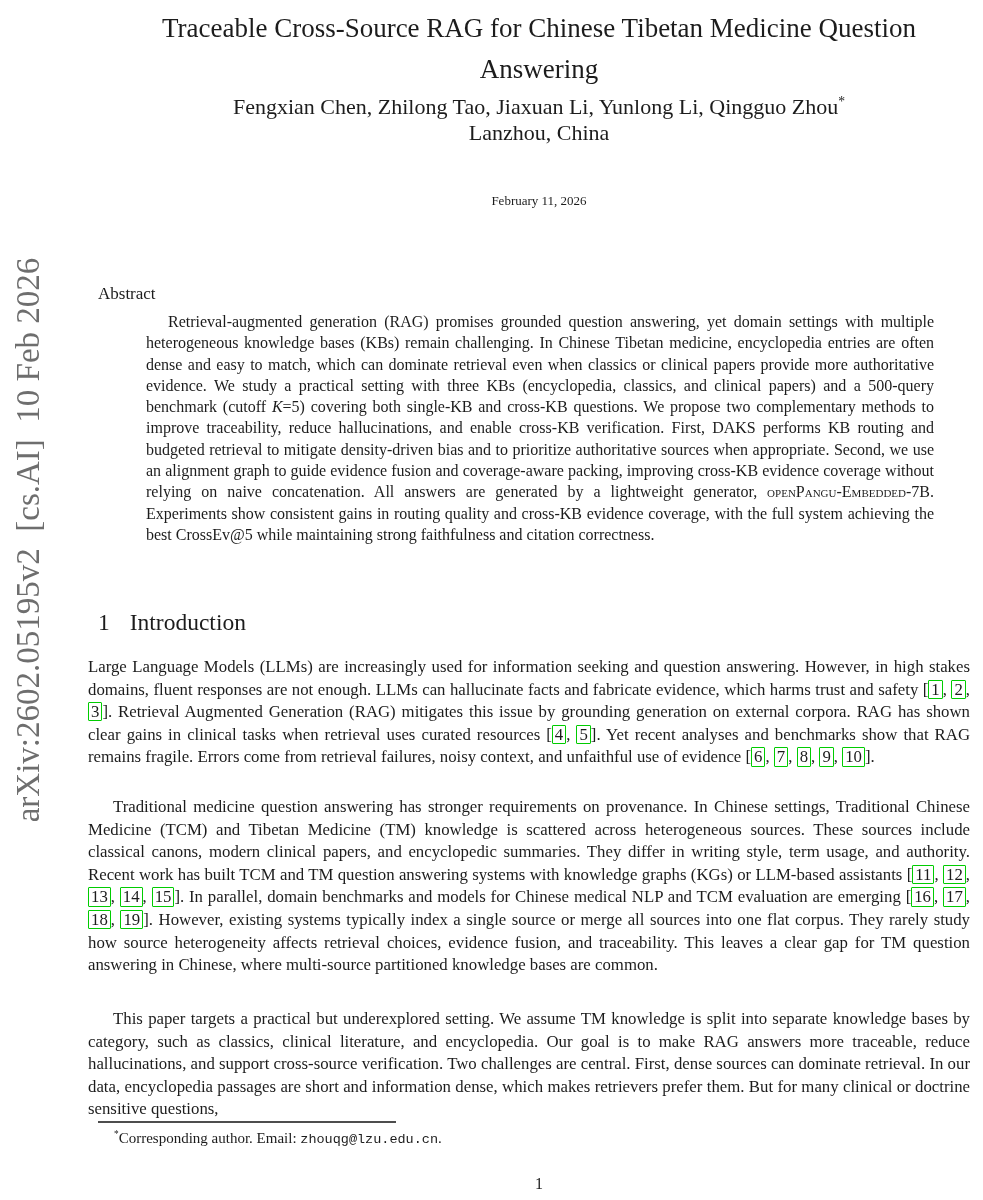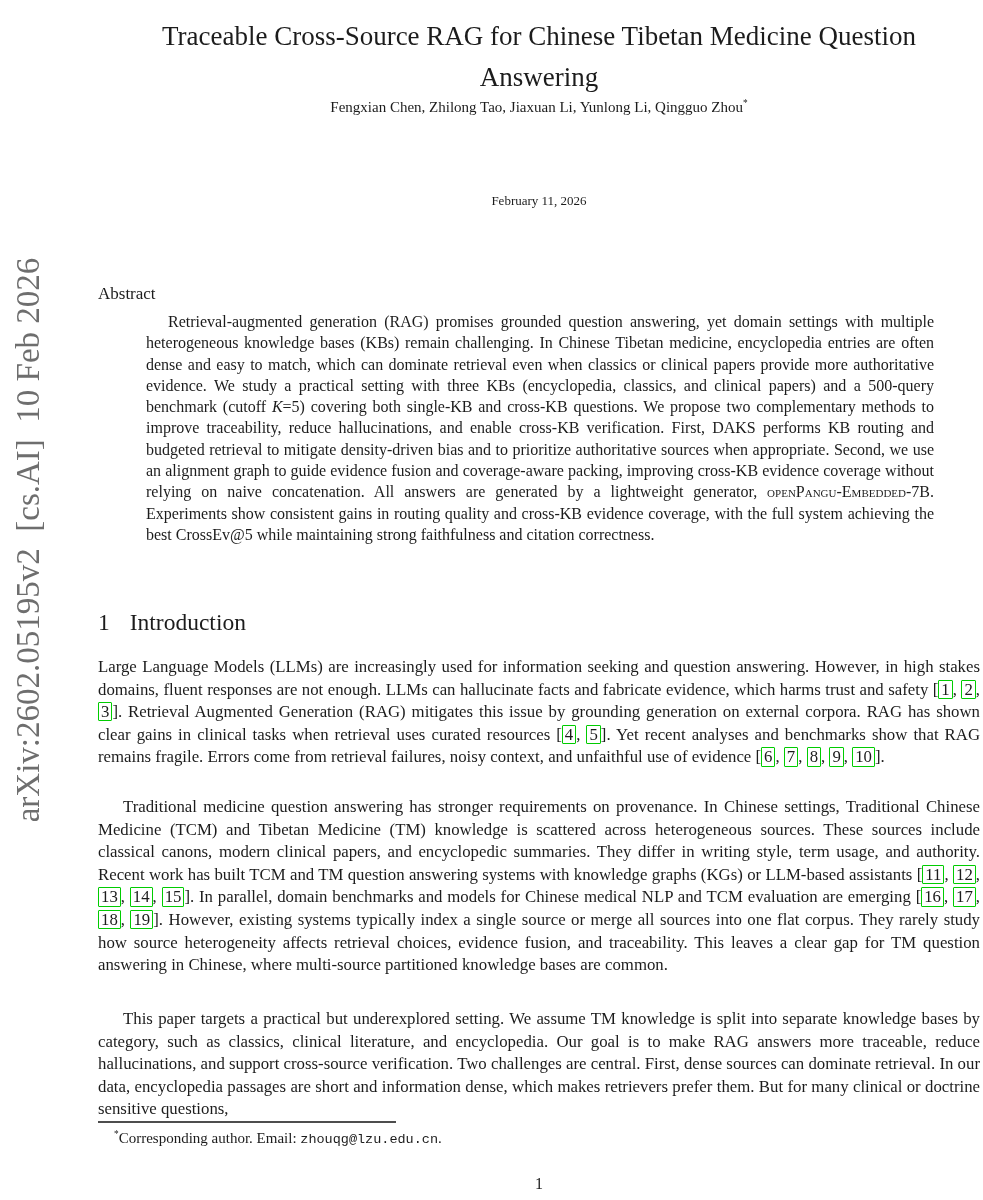--- a/index.html
+++ b/index.html
@@ -6,47 +6,47 @@
   .page{
     position:relative;width:983px;height:1200px;background:#ffffff;overflow:hidden;
     font-family:"Liberation Serif",serif;color:#1c1c1c;
   }
   .stamp{
     position:absolute;left:-352px;top:515px;width:760px;height:50px;
     transform:rotate(-90deg);transform-origin:center center;
     text-align:center;font-size:33px;line-height:50px;color:#6e6e6e;white-space:pre;
   }
   .title{
-    position:absolute;top:16px;left:98px;width:882px;text-align:center;
+    position:absolute;top:8px;left:98px;width:882px;text-align:center;
     font-size:27px;line-height:41px;
   }
   .title-inner{display:inline-block;max-width:812px;}
   .authors{
     position:absolute;top:94px;left:98px;width:882px;text-align:center;
-    font-size:15px;line-height:26px;
+    font-size:22px;line-height:26px;
   }
   .date{
     position:absolute;top:193px;left:98px;width:882px;text-align:center;
     font-size:13px;
   }
   .abs-head{
     position:absolute;top:284px;left:98px;width:882px;text-align:left;
     font-size:17px;font-weight:normal;
   }
   .abs-body{
     position:absolute;top:311px;left:146px;width:788px;
     font-size:16px;line-height:21.3px;text-align:justify;text-indent:22px;
   }
   .sec-head{
     position:absolute;top:609px;left:98px;width:882px;
     font-size:23.5px;font-weight:normal;
   }
   .sec-num{display:inline-block;margin-right:20px;}
   .para{
-    position:absolute;left:98px;width:882px;
+    position:absolute;left:88px;width:882px;
     font-size:16.8px;line-height:22.6px;text-align:justify;
   }
   .p1{top:656px;}
   .p2{top:796px;text-indent:25px;}
   .p3{top:1008px;text-indent:25px;}
   .cite{
     display:inline-block;border:1.5px solid #00CC00;border-radius:1px;
     padding:0 2px;line-height:1.02;text-indent:0;
   }
   .math{font-style:italic;}
@@ -70,20 +70,21 @@
 <div class="page">
 
   <div class="stamp" style="color: rgb(110, 110, 110);">arXiv:2602.05195v2  [cs.AI]  10 Feb 2026</div>
 
   <div class="title">
     <span class="title-inner">Traceable Cross-Source RAG for Chinese Tibetan Medicine Question Answering</span>
   </div>
 
   <div class="authors">
     <div>Fengxian Chen, Zhilong Tao, Jiaxuan Li, Yunlong Li, Qingguo Zhou<sup>*</sup></div>
+    <div>Lanzhou, China</div>
   </div>
 
   <div class="date">February 11, 2026</div>
 
   <div class="abs-head">Abstract</div>
   <div class="abs-body">Retrieval-augmented generation (RAG) promises grounded question answering, yet domain settings with multiple heterogeneous knowledge bases (KBs) remain challenging. In Chinese Tibetan medicine, encyclopedia entries are often dense and easy to match, which can dominate retrieval even when classics or clinical papers provide more authoritative evidence. We study a practical setting with three KBs (encyclopedia, classics, and clinical papers) and a 500-query benchmark (cutoff <i class="math">K</i>=5) covering both single-KB and cross-KB questions. We propose two complementary methods to improve traceability, reduce hallucinations, and enable cross-KB verification. First, DAKS performs KB routing and budgeted retrieval to mitigate density-driven bias and to prioritize authoritative sources when appropriate. Second, we use an alignment graph to guide evidence fusion and coverage-aware packing, improving cross-KB evidence coverage without relying on naive concatenation. All answers are generated by a lightweight generator, <span class="sc">openPangu-Embedded-7B</span>. Experiments show consistent gains in routing quality and cross-KB evidence coverage, with the full system achieving the best CrossEv@5 while maintaining strong faithfulness and citation correctness.</div>
 
   <div class="sec-head">
     <span class="sec-num">1</span><span>Introduction</span>
   </div>

